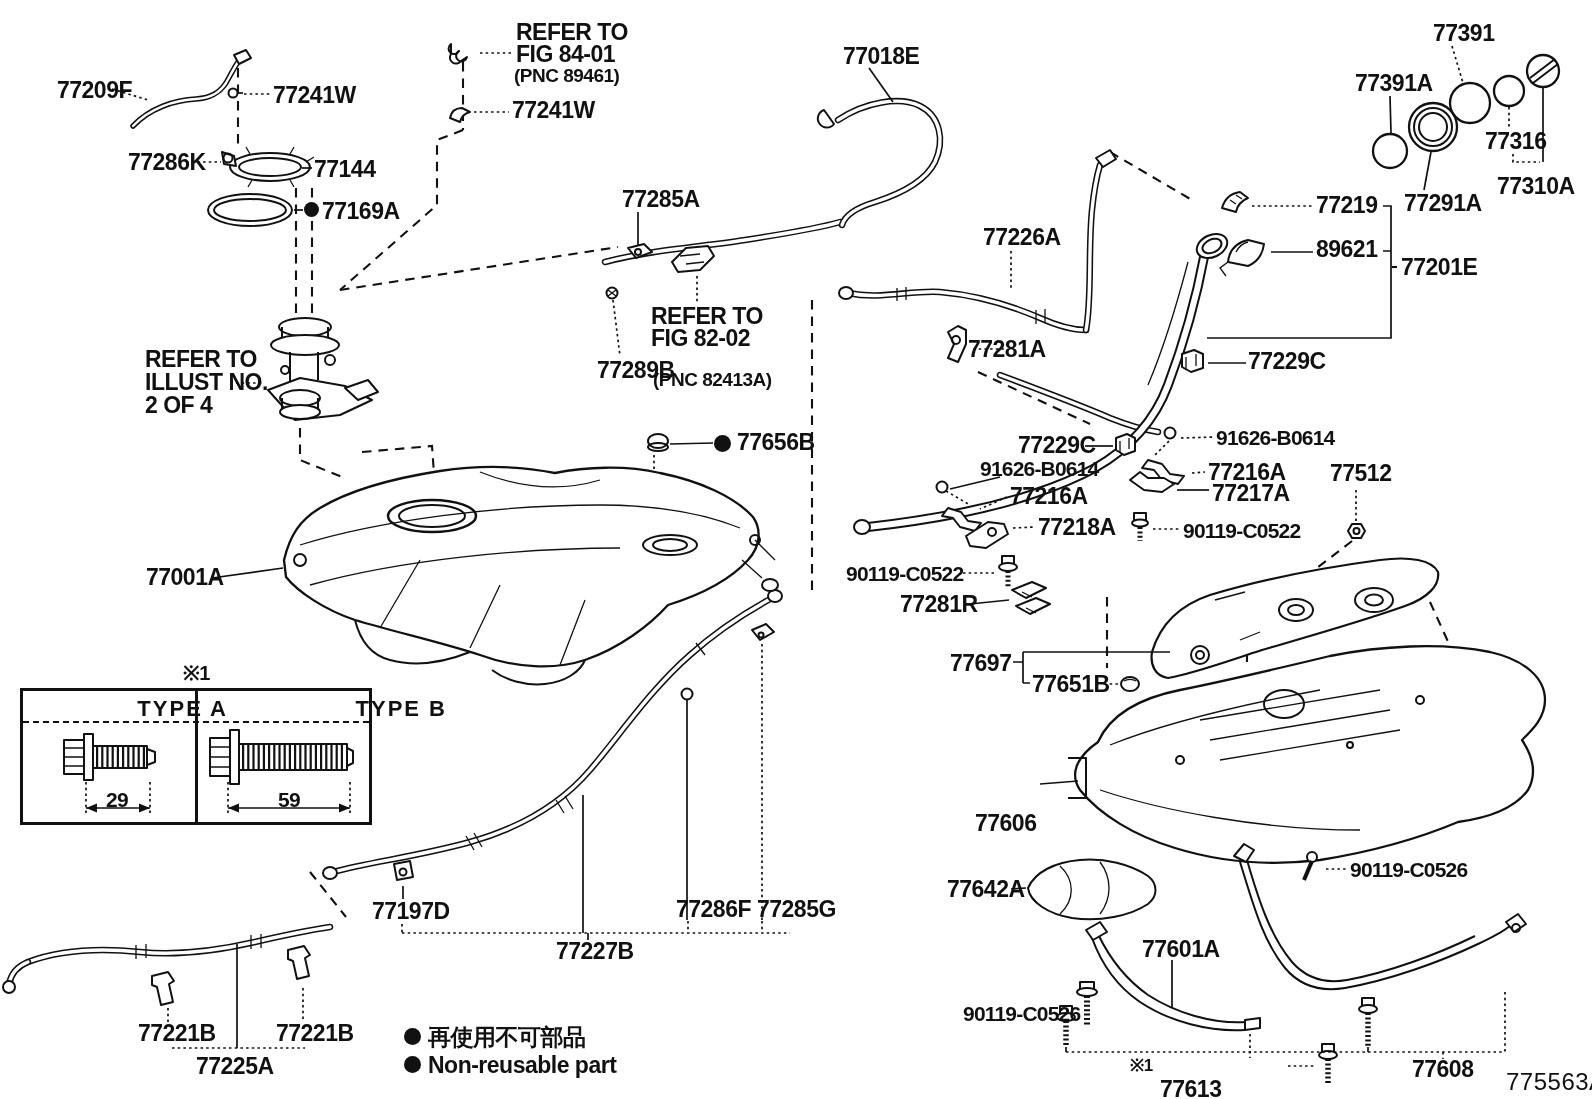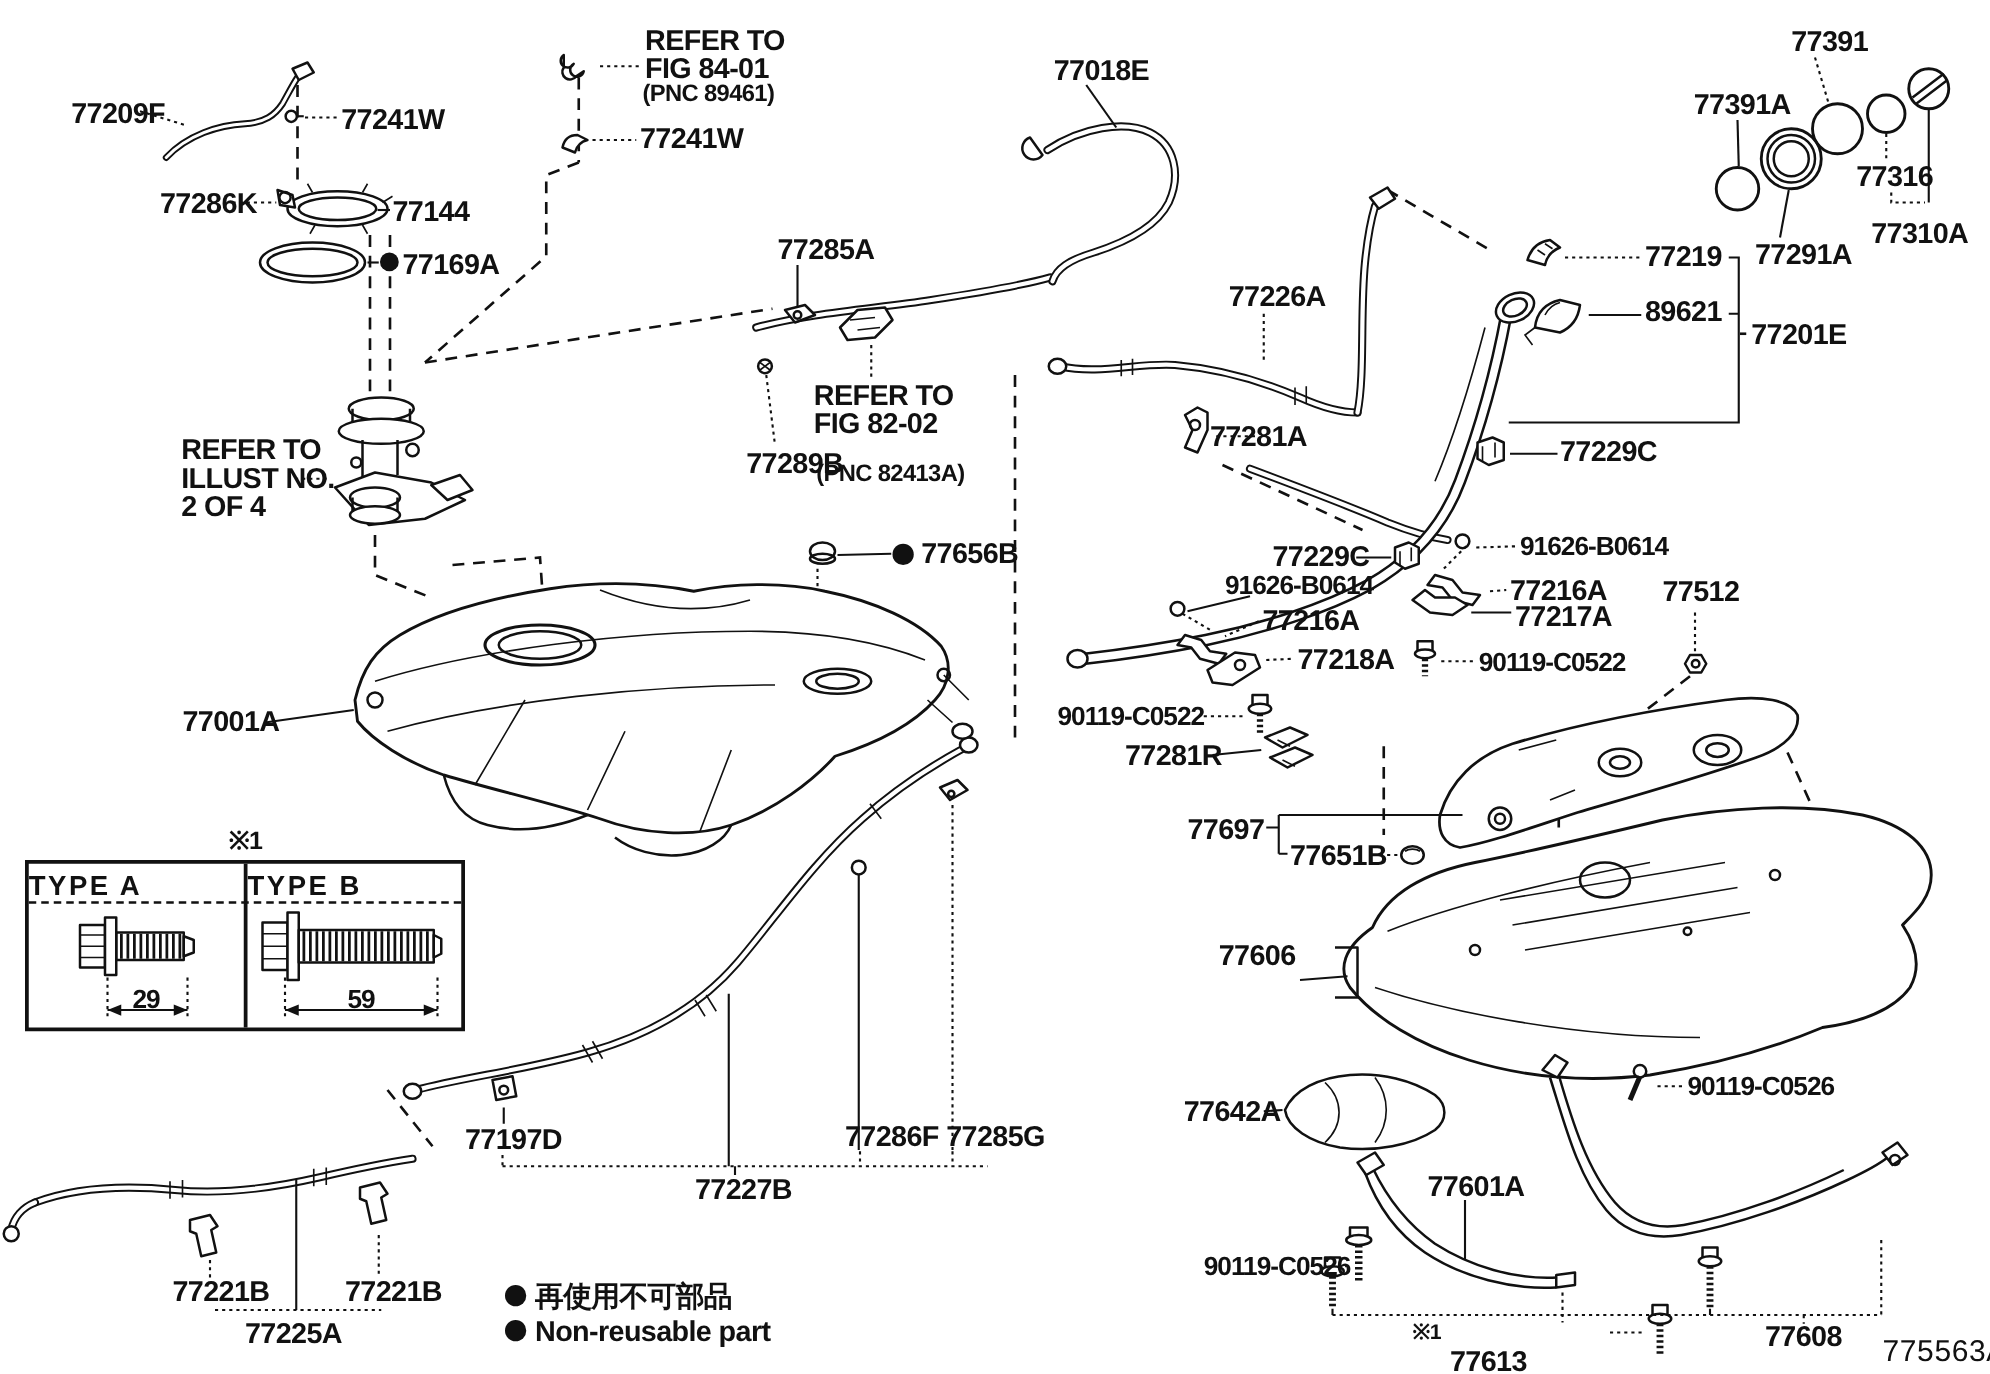--- a/index.html
+++ b/index.html
@@ -11,23 +11,23 @@
   .s21{font-size:21px;letter-spacing:-0.8px;}
   .s19{font-size:19px;letter-spacing:-0.5px;}
   .s20{font-size:20px;}
   .reg{font-weight:400;font-size:24px;letter-spacing:0.5px;}
   .dotmk{position:absolute;z-index:2;width:15px;height:15px;border-radius:50%;background:#111;}
   .dotmk.big{width:17px;height:17px;}
   
   .ptable{position:absolute;left:20px;top:688px;width:346px;height:131px;border:3px solid #111;z-index:2;background:transparent;}
   .pt-divider{position:absolute;left:172px;top:0;bottom:0;width:3px;background:#111;}
   .pt-headline{position:absolute;left:0;right:0;top:30px;border-top:2.5px dashed #111;}
-  .pt-head{position:absolute;top:5px;width:205px;text-align:left;font:700 22px "Liberation Sans",sans-serif;letter-spacing:2px;}
+  .pt-head{position:absolute;top:5px;width:205px;text-align:right;font:700 22px "Liberation Sans",sans-serif;letter-spacing:2px;}
   .pt-a{left:0;}
-  .pt-b{left:175px;}
+  .pt-b{left:175px;padding-left:44px;}
   
   .pa{fill:#fff;stroke:#111;stroke-width:2;stroke-linejoin:round;}
   .pn{fill:none;stroke:#111;stroke-width:2;stroke-linejoin:round;}
   .th{fill:none;stroke:#111;stroke-width:1.3;}
   .tb{fill:none;stroke:#111;stroke-width:6.5;stroke-linecap:round;stroke-linejoin:round;}
   .ti{fill:none;stroke:#fff;stroke-width:3.4;stroke-linecap:round;stroke-linejoin:round;}
   .tb2{fill:none;stroke:#111;stroke-width:10;stroke-linecap:round;stroke-linejoin:round;}
   .ti2{fill:none;stroke:#fff;stroke-width:6;stroke-linecap:round;stroke-linejoin:round;}
   .ld{stroke:#111;stroke-width:1.7;fill:none;}
   .ldd{stroke:#111;stroke-width:1.7;fill:none;stroke-dasharray:2.5 3.2;}
@@ -397,21 +397,21 @@
   <div class="lbl s21" style="left:980px;top:458px">91626-B0614</div>
   <div class="lbl" style="left:1010px;top:485px">77216A</div>
   <div class="lbl" style="left:1038px;top:516px">77218A</div>
   <div class="lbl s21" style="left:846px;top:563px">90119-C0522</div>
   <div class="lbl" style="left:900px;top:593px">77281R</div>
   <span class="dotmk big" style="left:714px;top:435px"></span>
   <div class="lbl" style="left:737px;top:431px">77656B</div>
   <div class="lbl" style="left:146px;top:566px">77001A</div>
   <div class="lbl" style="left:950px;top:652px">77697</div>
   <div class="lbl" style="left:1032px;top:673px">77651B</div>
-  <div class="lbl" style="left:975px;top:753px">77606</div>
+  <div class="lbl" style="left:975px;top:812px">77606</div>
   <div class="lbl" style="left:947px;top:878px">77642A</div>
   <div class="lbl s21" style="left:1350px;top:859px">90119-C0526</div>
   <div class="lbl" style="left:1142px;top:938px">77601A</div>
   <div class="lbl s21" style="left:963px;top:1003px">90119-C0526</div>
   <span class="lbl s17" style="left:1130px;top:1057px;font-size:17px">※1</span>
   <div class="lbl" style="left:1160px;top:1078px">77613</div>
   <div class="lbl" style="left:1412px;top:1058px">77608</div>
   <div class="lbl" style="left:372px;top:900px">77197D</div>
   <div class="lbl" style="left:676px;top:898px">77286F</div>
   <div class="lbl" style="left:757px;top:898px">77285G</div>

